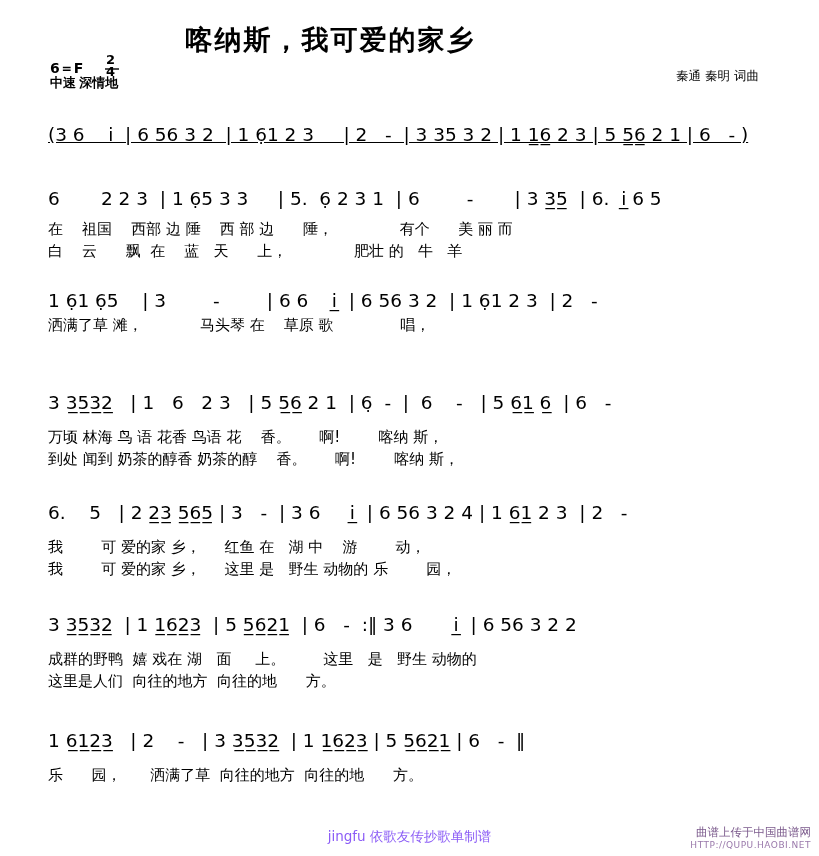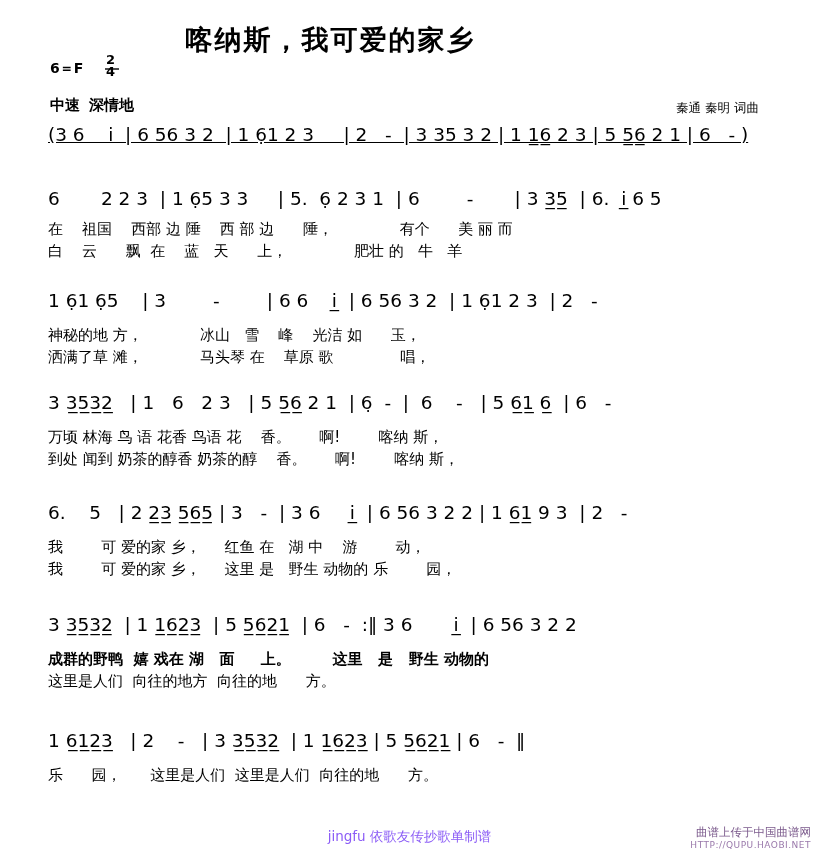--- a/index.html
+++ b/index.html
@@ -48,32 +48,31 @@
     font-weight: bold;
     line-height: 11px;
     text-align: center;
     font-family: "DejaVu Sans", sans-serif;
   }
   .meter .num { display:block; }
   .meter .den { display:block; border-top: 1px solid transparent; }
   .tempo {
     position: absolute;
     left: 50px;
-    top: 96px;
-    font-size: 15px;
+    top: 74px;
+    font-size: 13px;
     font-weight: bold;
-    font-family: Liberation Mono, monospace;
+    font-family: Liberation Serif, serif;
   }
   .credits {
     position: absolute;
     right: 60px;
     top: 68px;
     font-size: 12.5px;
     font-family: "DejaVu Sans", sans-serif;
-    margin-top: 32px;
   }
   
   .system {
     position: absolute;
     left: 48px;
     width: 725px;
   }
   .notes {
     font-family: "DejaVu Sans", sans-serif;
     font-size: 18.5px;
@@ -142,45 +141,44 @@
   </div>
 
   <div class="system" style="top:186px;">
     <div class="notes">6       2 2 3  | 1 6̣5 3 3     | 5.  6̣ 2 3 1  | 6        -       | 3 3̲5̲  | 6.  i̲ 6 5</div>
     <div class="lyric" style="margin-top:6px;">在    祖国    西部 边 陲    西 部 边      陲，              有个      美 丽 而</div>
     <div class="lyric v2">白    云      飘  在    蓝   天      上，              肥壮 的   牛   羊</div>
   </div>
 
   <div class="system" style="top:288px;">
     <div class="notes">1 6̣1 6̣5    | 3        -        | 6 6    i̲  | 6 56 3 2  | 1 6̣1 2 3  | 2   -</div>
-    <div class="lyric" style="margin-top:10px;">神秘的地 方，            冰山   雪    峰    光洁 如      玉，</div>
     <div class="lyric v2">洒满了草 滩，            马头琴 在    草原 歌              唱，</div>
   </div>
 
   <div class="system" style="top:390px;">
     <div class="notes">3 3̲5̲3̲2̲   | 1   6   2 3   | 5 5̲6̲ 2 1  | 6̣  -  |  6    -   | 5 6̲1̲ 6̲  | 6   -</div>
     <div class="lyric" style="margin-top:10px;">万顷 林海 鸟 语 花香 鸟语 花    香。      啊!        喀纳 斯，</div>
     <div class="lyric v2">到处 闻到 奶茶的醇香 奶茶的醇    香。      啊!        喀纳 斯，</div>
   </div>
 
   <div class="system" style="top:500px;">
-    <div class="notes">6.    5   | 2 2̲3̲ 5̲6̲5̲ | 3   -  | 3 6     i̲  | 6 56 3 2 2 | 1 6̲1̲ 9 3  | 2   -</div>
+    <div class="notes">6.    5   | 2 2̲3̲ 5̲6̲5̲ | 3   -  | 3 6     i̲  | 6 56 3 2 4 | 1 6̲1̲ 2 3  | 2   -</div>
     <div class="lyric" style="margin-top:10px;">我        可 爱的家 乡，     红鱼 在   湖 中    游        动，</div>
     <div class="lyric v2">我        可 爱的家 乡，     这里 是   野生 动物的 乐        园，</div>
   </div>
 
   <div class="system" style="top:612px;">
     <div class="notes">3 3̲5̲3̲2̲  | 1 1̲6̲2̲3̲  | 5 5̲6̲2̲1̲  | 6   -  :‖ 3 6       i̲  | 6 56 3 2 2</div>
-    <div class="lyric" style="margin-top:10px;font-weight:bold;">成群的野鸭  嬉 戏在 湖   面     上。        这里   是   野生 动物的</div>
+    <div class="lyric" style="margin-top:10px;">成群的野鸭  嬉 戏在 湖   面     上。        这里   是   野生 动物的</div>
     <div class="lyric v2">这里是人们  向往的地方  向往的地      方。</div>
   </div>
 
   <div class="system" style="top:728px;">
     <div class="notes">1 6̲1̲2̲3̲   | 2    -   | 3 3̲5̲3̲2̲  | 1 1̲6̲2̲3̲ | 5 5̲6̲2̲1̲ | 6   -  ‖</div>
-    <div class="lyric" style="margin-top:10px;">乐      园，      这里是人们  这里是人们  向往的地      方。</div>
+    <div class="lyric" style="margin-top:10px;">乐      园，      洒满了草  向往的地方  向往的地      方。</div>
   </div>
 
   <div class="footer-left">jingfu 依歌友传抄歌单制谱</div>
 
   <div class="footer-right">
     <div>曲谱上传于中国曲谱网</div>
     <div class="line2">HTTP://QUPU.HAOBI.NET</div>
   </div>
 
 </div>

